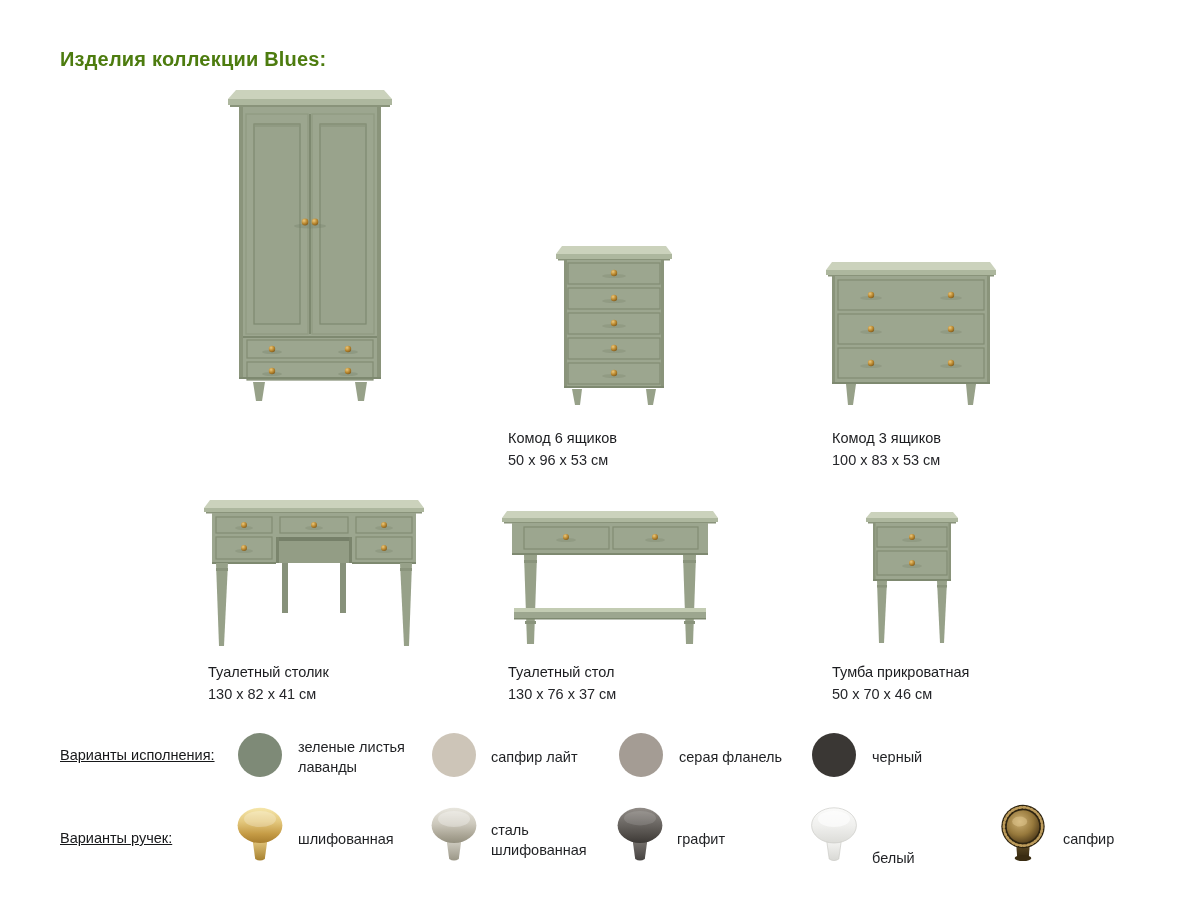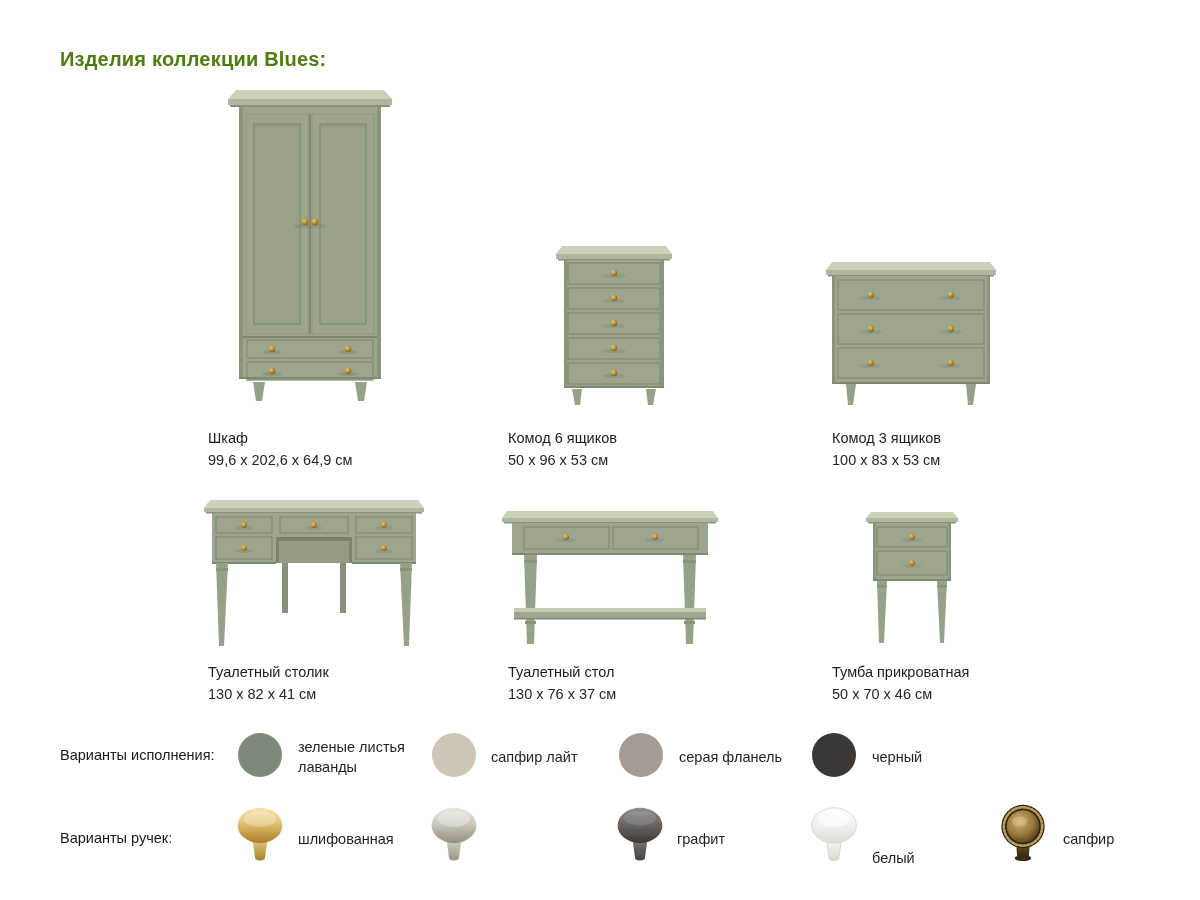--- a/index.html
+++ b/index.html
@@ -7,21 +7,21 @@
     position:relative;width:1200px;height:900px;background:#ffffff;
     font-family:"Liberation Sans", sans-serif;color:#1b1c1f;overflow:hidden;
   }
   .title{
     position:absolute;left:60px;top:48px;font-size:20px;font-weight:700;
     color:#4d7c0f;letter-spacing:.2px;
   }
   .prod-label{position:absolute;font-size:14.5px;line-height:22px;}
   .prod-label .nm{font-weight:500;color:#1b1c1f;}
   .prod-label .dm{font-weight:400;color:#25262a;}
-  .sect-label{position:absolute;font-size:14.5px;font-weight:500;color:#17181a;}
+  .sect-label{position:absolute;font-size:14.5px;font-weight:500;color:#17181a;text-decoration:underline;}
   .swatch{position:absolute;width:44px;height:44px;border-radius:50%;}
   .item-label{position:absolute;font-size:14.5px;font-weight:400;color:#1f2023;line-height:20px;}
   .fig{position:absolute;}
 </style>
 </head>
 <body>
 
 <div class="page">
 
   <svg width="0" height="0" style="position:absolute" aria-hidden="true">
@@ -252,24 +252,20 @@
     <ellipse cx="46" cy="54" rx="10" ry="2" fill="#76816A" opacity="0.3"></ellipse>
     <circle cx="46" cy="25" r="3" fill="url(#gold-knob)"></circle>
     <circle cx="46" cy="51" r="3" fill="url(#gold-knob)"></circle>
     <rect x="7" y="67" width="78" height="2" fill="#7E8970"></rect>
     <polygon points="11,69 21,69 18,131 13,131" fill="#97A189"></polygon>
     <polygon points="71,69 81,69 78,131 74,131" fill="#97A189"></polygon>
     <rect x="11" y="73" width="10" height="2.5" fill="#8A947C"></rect>
     <rect x="71" y="73" width="10" height="2.5" fill="#8A947C"></rect>
   </svg>
 
-  <div class="prod-label" style="left:208px;top:427px">
-    <div class="nm">Шкаф</div>
-    <div class="dm">99,6 x 202,6 x 64,9 см</div>
-  </div>
   <div class="prod-label" style="left:508px;top:427px">
     <div class="nm">Комод 6 ящиков</div>
     <div class="dm">50 x 96 x 53 см</div>
   </div>
   <div class="prod-label" style="left:832px;top:427px">
     <div class="nm">Комод 3 ящиков</div>
     <div class="dm">100 x 83 x 53 см</div>
   </div>
   <div class="prod-label" style="left:208px;top:661px">
     <div class="nm">Туалетный столик</div>
@@ -305,20 +301,21 @@
     <ellipse cx="30" cy="24" rx="28" ry="22" fill="url(#hg-gold)"></ellipse>
     <ellipse cx="30" cy="16" rx="20" ry="10" fill="#ffffff" opacity="0.25"></ellipse>
   </svg>
   <div class="item-label" style="left:298px;top:829px;width:120px">шлифованная</div>
 
   <svg class="fig" style="left:430px;top:806px" width="48" height="58" viewBox="0 0 60 72">
     <path d="M21,44 L39,44 L36,66 Q30,70 24,66 Z" fill="url(#hs-steel)"></path>
     <ellipse cx="30" cy="24" rx="28" ry="22" fill="url(#hg-steel)"></ellipse>
     <ellipse cx="30" cy="16" rx="20" ry="10" fill="#ffffff" opacity="0.3"></ellipse>
   </svg>
+  <div class="item-label" style="left:491px;top:820px;width:120px">сталь шлифованная</div>
 
   <svg class="fig" style="left:616px;top:806px" width="48" height="58" viewBox="0 0 60 72">
     <path d="M21,44 L39,44 L36,66 Q30,70 24,66 Z" fill="url(#hs-graphite)"></path>
     <ellipse cx="30" cy="24" rx="28" ry="22" fill="url(#hg-graphite)"></ellipse>
     <ellipse cx="30" cy="15" rx="20" ry="9" fill="#ffffff" opacity="0.12"></ellipse>
   </svg>
   <div class="item-label" style="left:677px;top:829px;width:120px">графит</div>
 
   <svg class="fig" style="left:810px;top:806px" width="48" height="58" viewBox="0 0 60 72">
     <path d="M21,44 L39,44 L36,66 Q30,70 24,66 Z" fill="url(#hs-white)" stroke="#c8c8c3" stroke-width="0.8"></path>

